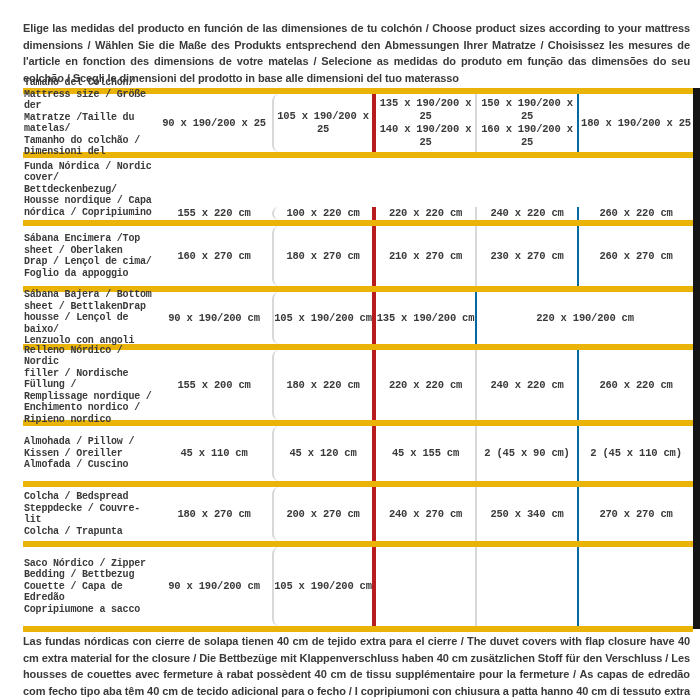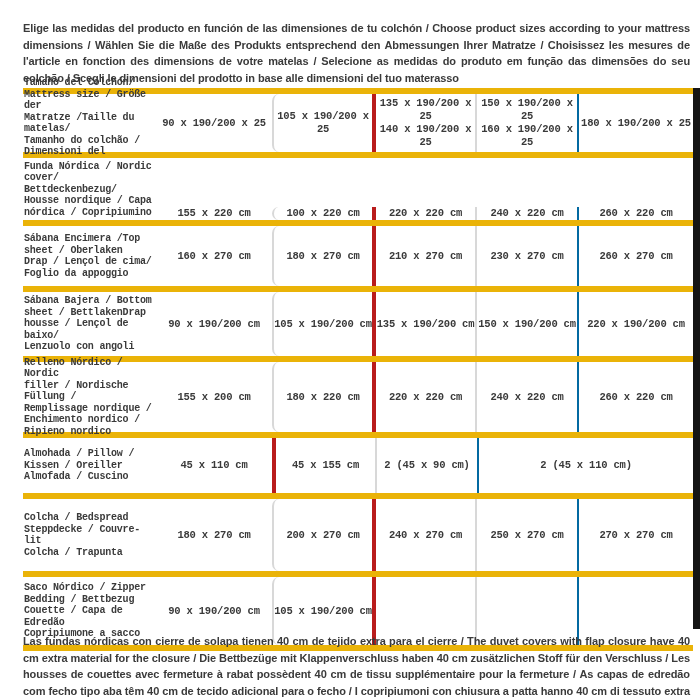--- a/index.html
+++ b/index.html
@@ -29,22 +29,22 @@
   .cell.val{
     justify-content:center;text-align:center;font-size:10.5px;line-height:13px;
     letter-spacing:-0.2px;white-space:pre-line;
   }
   .c1{width:116px;}
   .c2{width:100px;border-left:2px solid #d8d8d8;border-radius:7px;}
   .c3{width:103px;border-left:4px solid #b91c1c;}
   .c4{width:102px;border-left:2px solid #d8d8d8;}
   .c5{flex:1;border-left:2px solid #0369a1;}
   .edge-bar{position:absolute;right:0;top:88px;width:7px;height:541px;background:#151515;}
-  .r1{height:58px;} .r2{height:62px;align-items:flex-end;} .r3{height:60px;} .r4{height:64px;}
-  .r5{height:70px;} .r6{height:55px;} .r7{height:72px;} .r8{height:68px;}
+  .r1{height:58px;} .r2{height:62px;align-items:flex-end;} .r3{height:60px;} .r4{height:52px;}
+  .r5{height:70px;} .r6{height:55px;} .r7{height:54px;} .r8{height:79px;}
 </style>
 </head>
 <body>
 
 <div class="page">
 
   <p class="intro">Elige las medidas del producto en función de las dimensiones de tu colchón / Choose product sizes according to your mattress dimensions / Wählen Sie die Maße des Produkts entsprechend den Abmessungen Ihrer Matratze / Choisissez les mesures de l'article en fonction des dimensions de votre matelas / Selecione as medidas do produto em função das dimensões do seu colchão / Scegli le dimensioni del prodotto in base alle dimensioni del tuo materasso</p>
 
   <div class="size-table">
 
@@ -88,21 +88,20 @@
     </div>
 
     <div class="row r4">
       <div class="cell label">Sábana Bajera / Bottom
 sheet / BettlakenDrap
 housse / Lençol de baixo/
 Lenzuolo con angoli</div>
       <div class="cell val c1">90 x 190/200 cm</div>
       <div class="cell val c2">105 x 190/200 cm</div>
       <div class="cell val c3">135 x 190/200 cm</div>
-      <div class="cell val c4">150 x 190/200 cm</div>
       <div class="cell val c5">220 x 190/200 cm</div>
     </div>
 
     <div class="row r5">
       <div class="cell label">Relleno Nórdico / Nordic
 filler / Nordische Füllung /
 Remplissage nordique /
 Enchimento nordico /
 Ripieno nordico</div>
       <div class="cell val c1">155 x 200 cm</div>
@@ -110,33 +109,34 @@
       <div class="cell val c3">220 x 220 cm</div>
       <div class="cell val c4">240 x 220 cm</div>
       <div class="cell val c5">260 x 220 cm</div>
     </div>
 
     <div class="row r6">
       <div class="cell label">Almohada  / Pillow /
 Kissen / Oreiller
 Almofada / Cuscino</div>
       <div class="cell val c1">45 x 110 cm</div>
+      <div class="cell val c2">45 x 120 cm</div>
       <div class="cell val c3">45 x 155 cm</div>
       <div class="cell val c4">2 (45 x 90 cm)</div>
       <div class="cell val c5">2 (45 x 110 cm)</div>
     </div>
 
     <div class="row r7">
       <div class="cell label">Colcha / Bedspread
 Steppdecke / Couvre-lit
 Colcha / Trapunta</div>
       <div class="cell val c1">180 x 270 cm</div>
       <div class="cell val c2">200 x 270 cm</div>
       <div class="cell val c3">240 x 270 cm</div>
-      <div class="cell val c4">250 x 270 cm</div>
+      <div class="cell val c4">250 x 340 cm</div>
       <div class="cell val c5">270 x 270 cm</div>
     </div>
 
     <div class="row r8">
       <div class="cell label">Saco Nórdico / Zipper
 Bedding / Bettbezug
 Couette  / Capa de Edredão
 Copripiumone a sacco</div>
       <div class="cell val c1">90 x 190/200 cm</div>
       <div class="cell val c2">105 x 190/200 cm</div>

